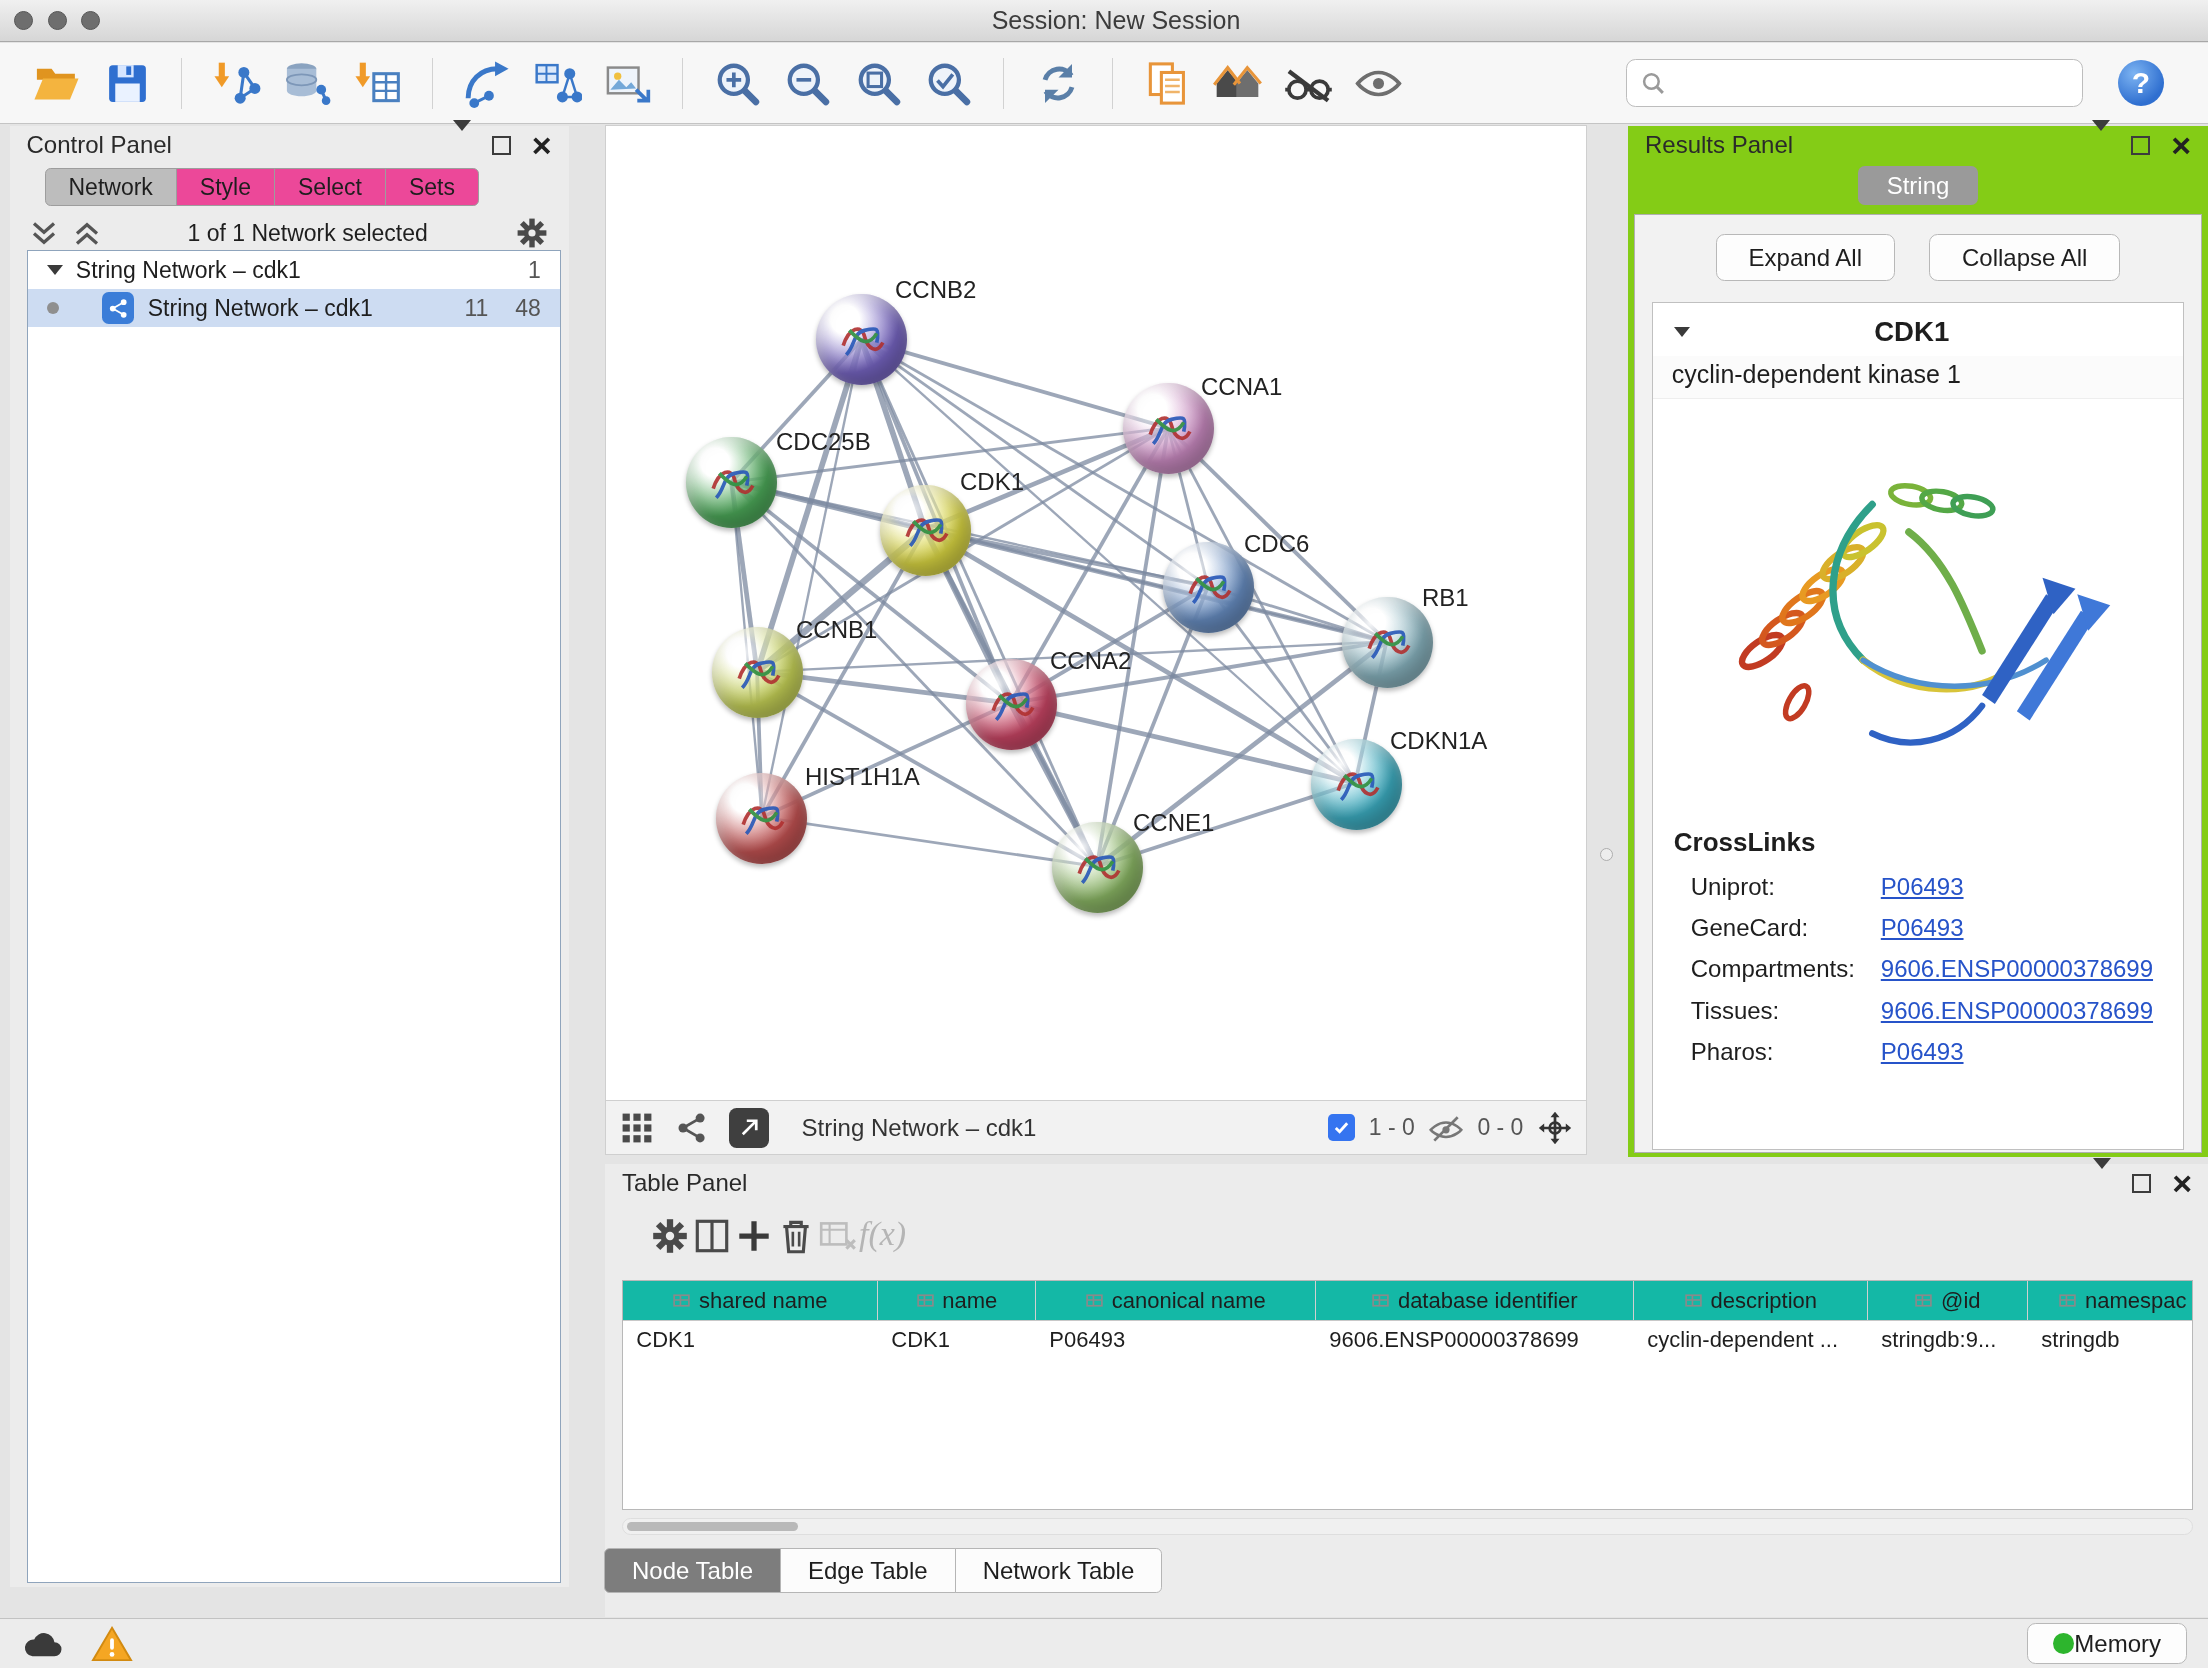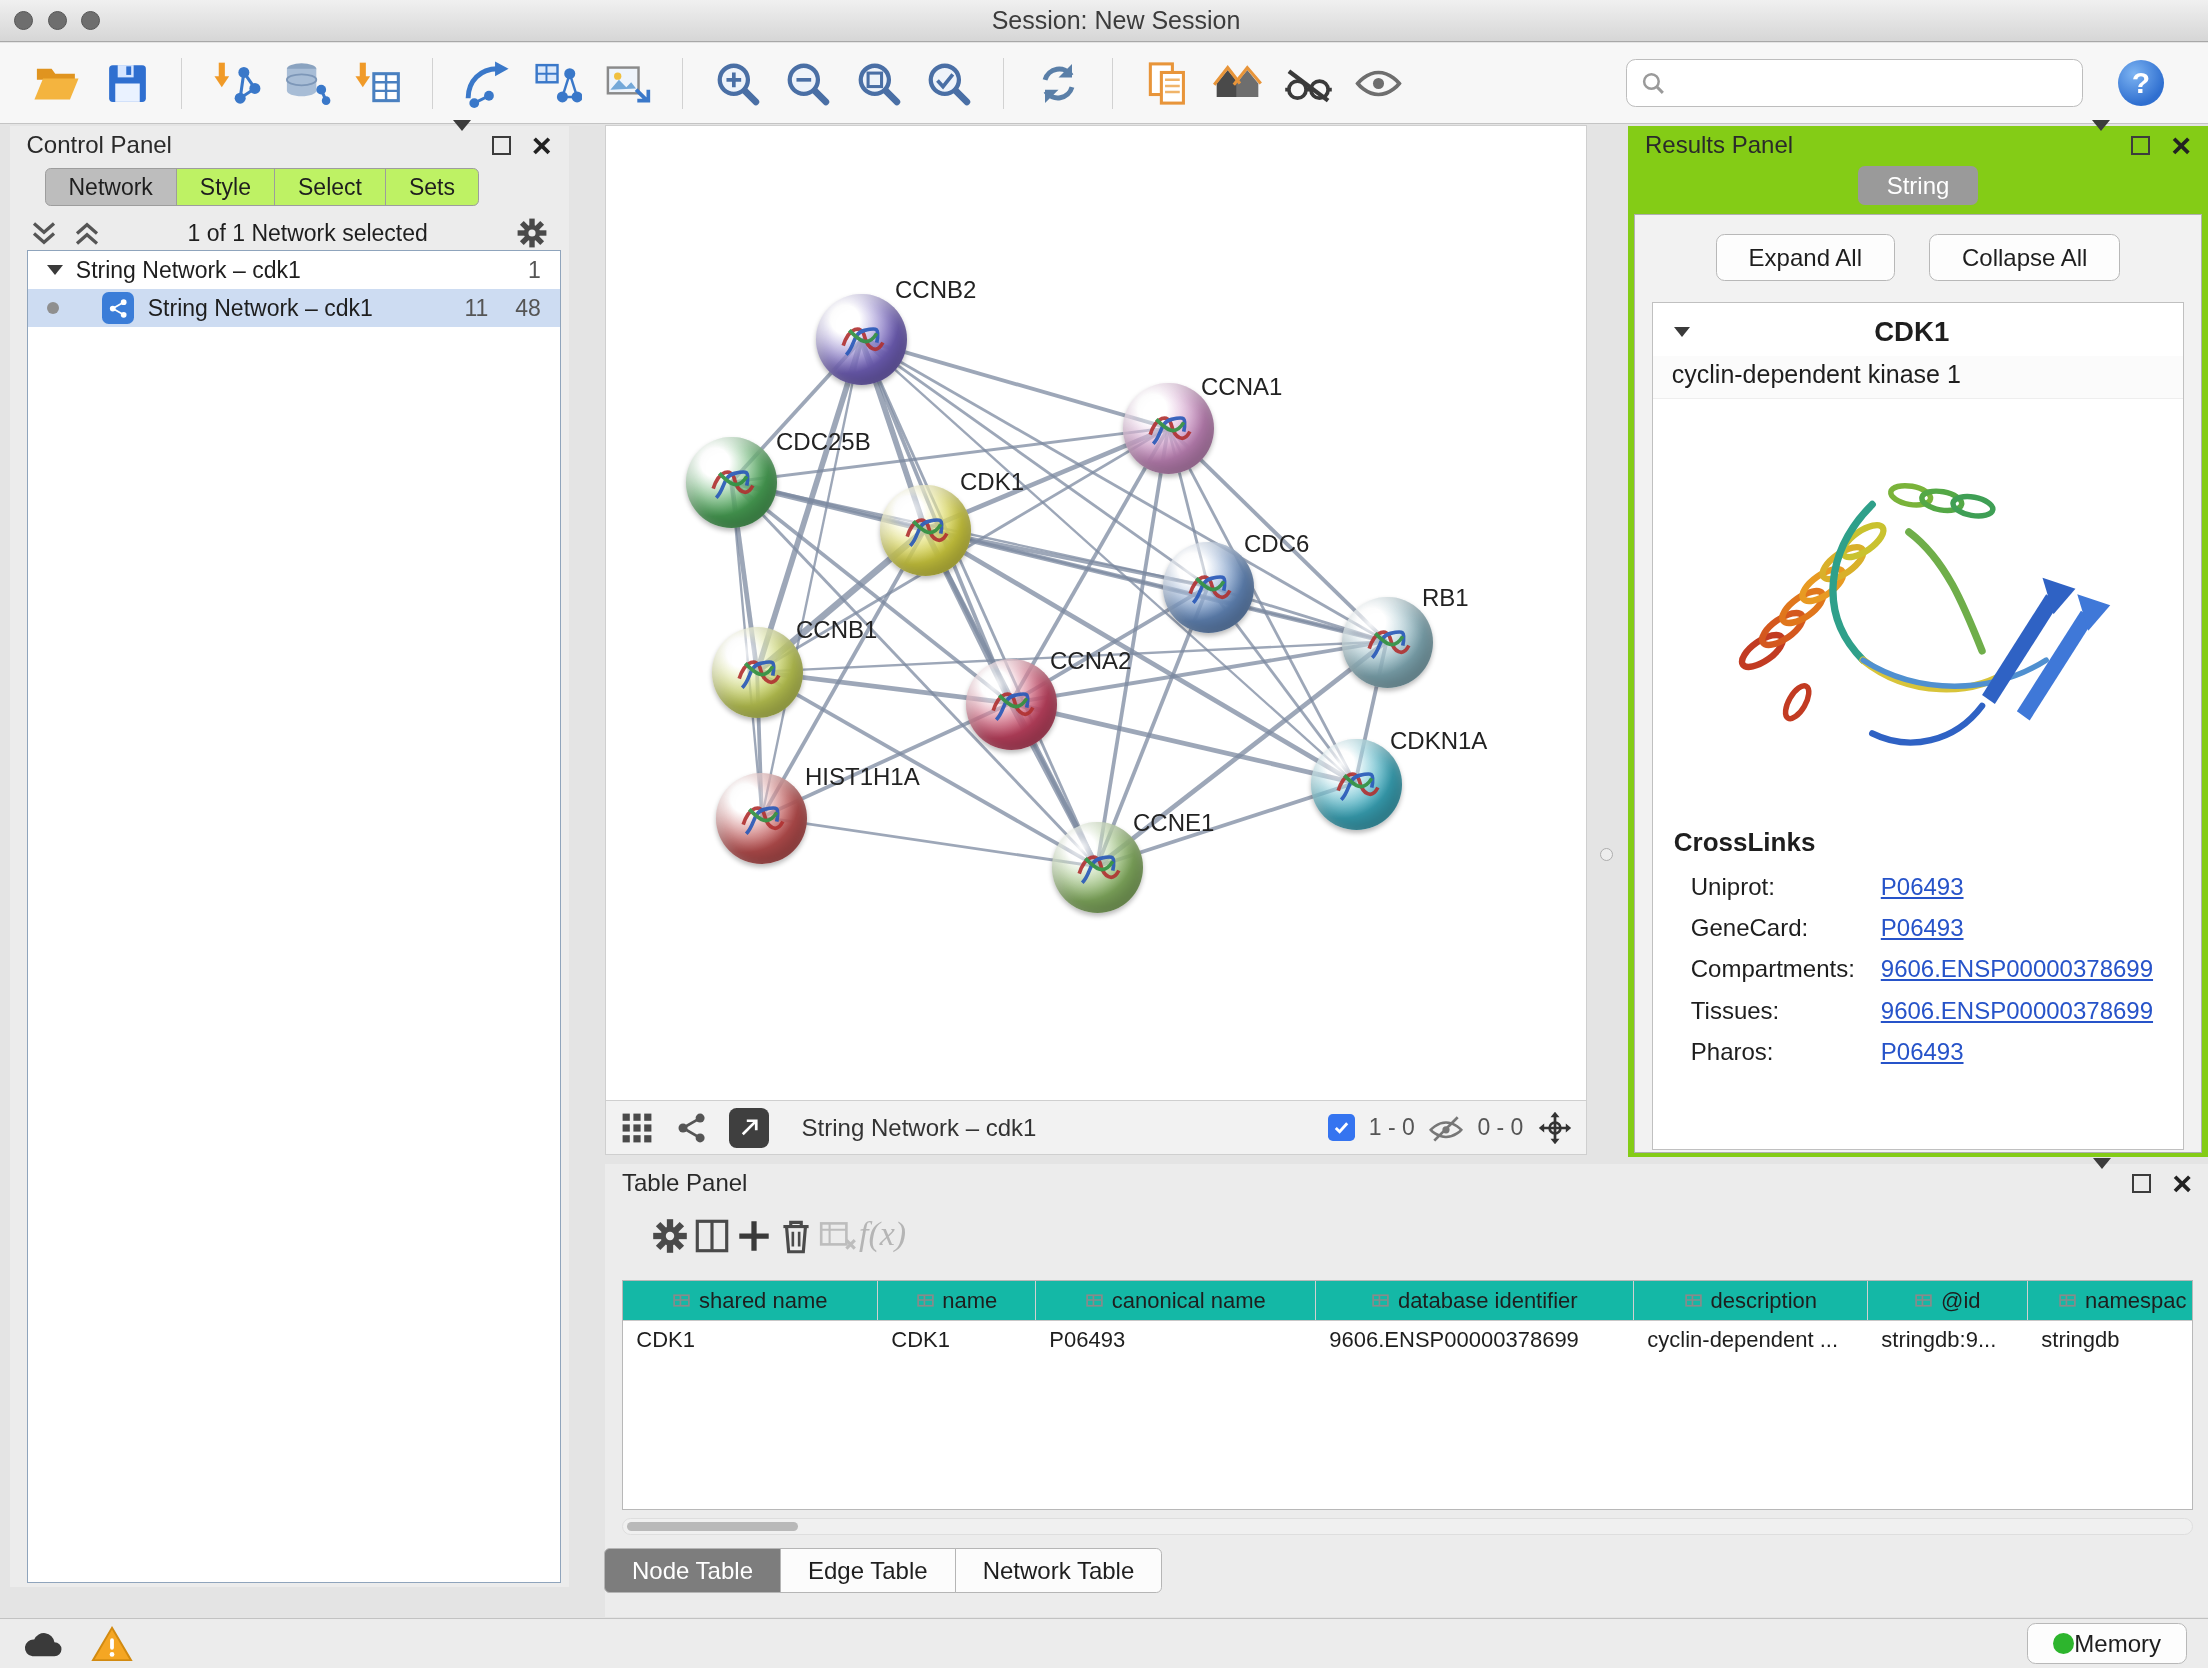--- a/index.html
+++ b/index.html
@@ -24,21 +24,21 @@
   
   .ph{display:flex;align-items:center;height:38px;padding:0 17px;font-size:24px;color:#2a2a2a}
   .ph-icons{margin-left:auto;display:flex;align-items:center;gap:21px}
   .tri{width:0;height:0;border-left:9.5px solid transparent;border-right:9.5px solid transparent;border-top:11.4px solid #3c3c3c}
   .ph-float{width:19px;height:19px;border:2.9px solid #3c3c3c;display:inline-block}
   .ph-close{font-size:34px;font-weight:700;color:#222;line-height:23px}
 
   
   .cp{position:absolute;left:9.5px;top:126px;width:559px;height:1461px;background:#ececec}
   .cp-tabs{display:flex;margin:3.8px 0 5.7px 36px}
-  .cp-tab{padding:4.8px 23px;font-size:23px;border:1px solid #9d9d9d;background:#bef264;margin-left:-1px}
+  .cp-tab{padding:4.8px 23px;font-size:23px;border:1px solid #9d9d9d;background:#ec4899;margin-left:-1px}
   .cp-tab:first-child{border-radius:5.7px 0 0 5.7px}
   .cp-tab:last-child{border-radius:0 5.7px 5.7px 0}
   .cp-tab.selected{background:#bdbdbd}
   .cp-ctrl{display:flex;align-items:center;height:42px;padding:0 19px;gap:13.3px}
   .cp-ctrl .status{flex:1;text-align:center;font-size:23px}
   .chev{width:30px;height:25px}
   .gear svg{width:36px;height:36px}
   .cp-box{position:absolute;left:17px;right:7.6px;top:124px;bottom:3.8px;background:#fff;border:1px solid #8fa4bc;overflow:hidden}
   .tree-row{display:flex;align-items:center;height:38px;font-size:23px;padding:0 19px;gap:13.3px}
   .tree-row .count{margin-left:auto;color:#555}

